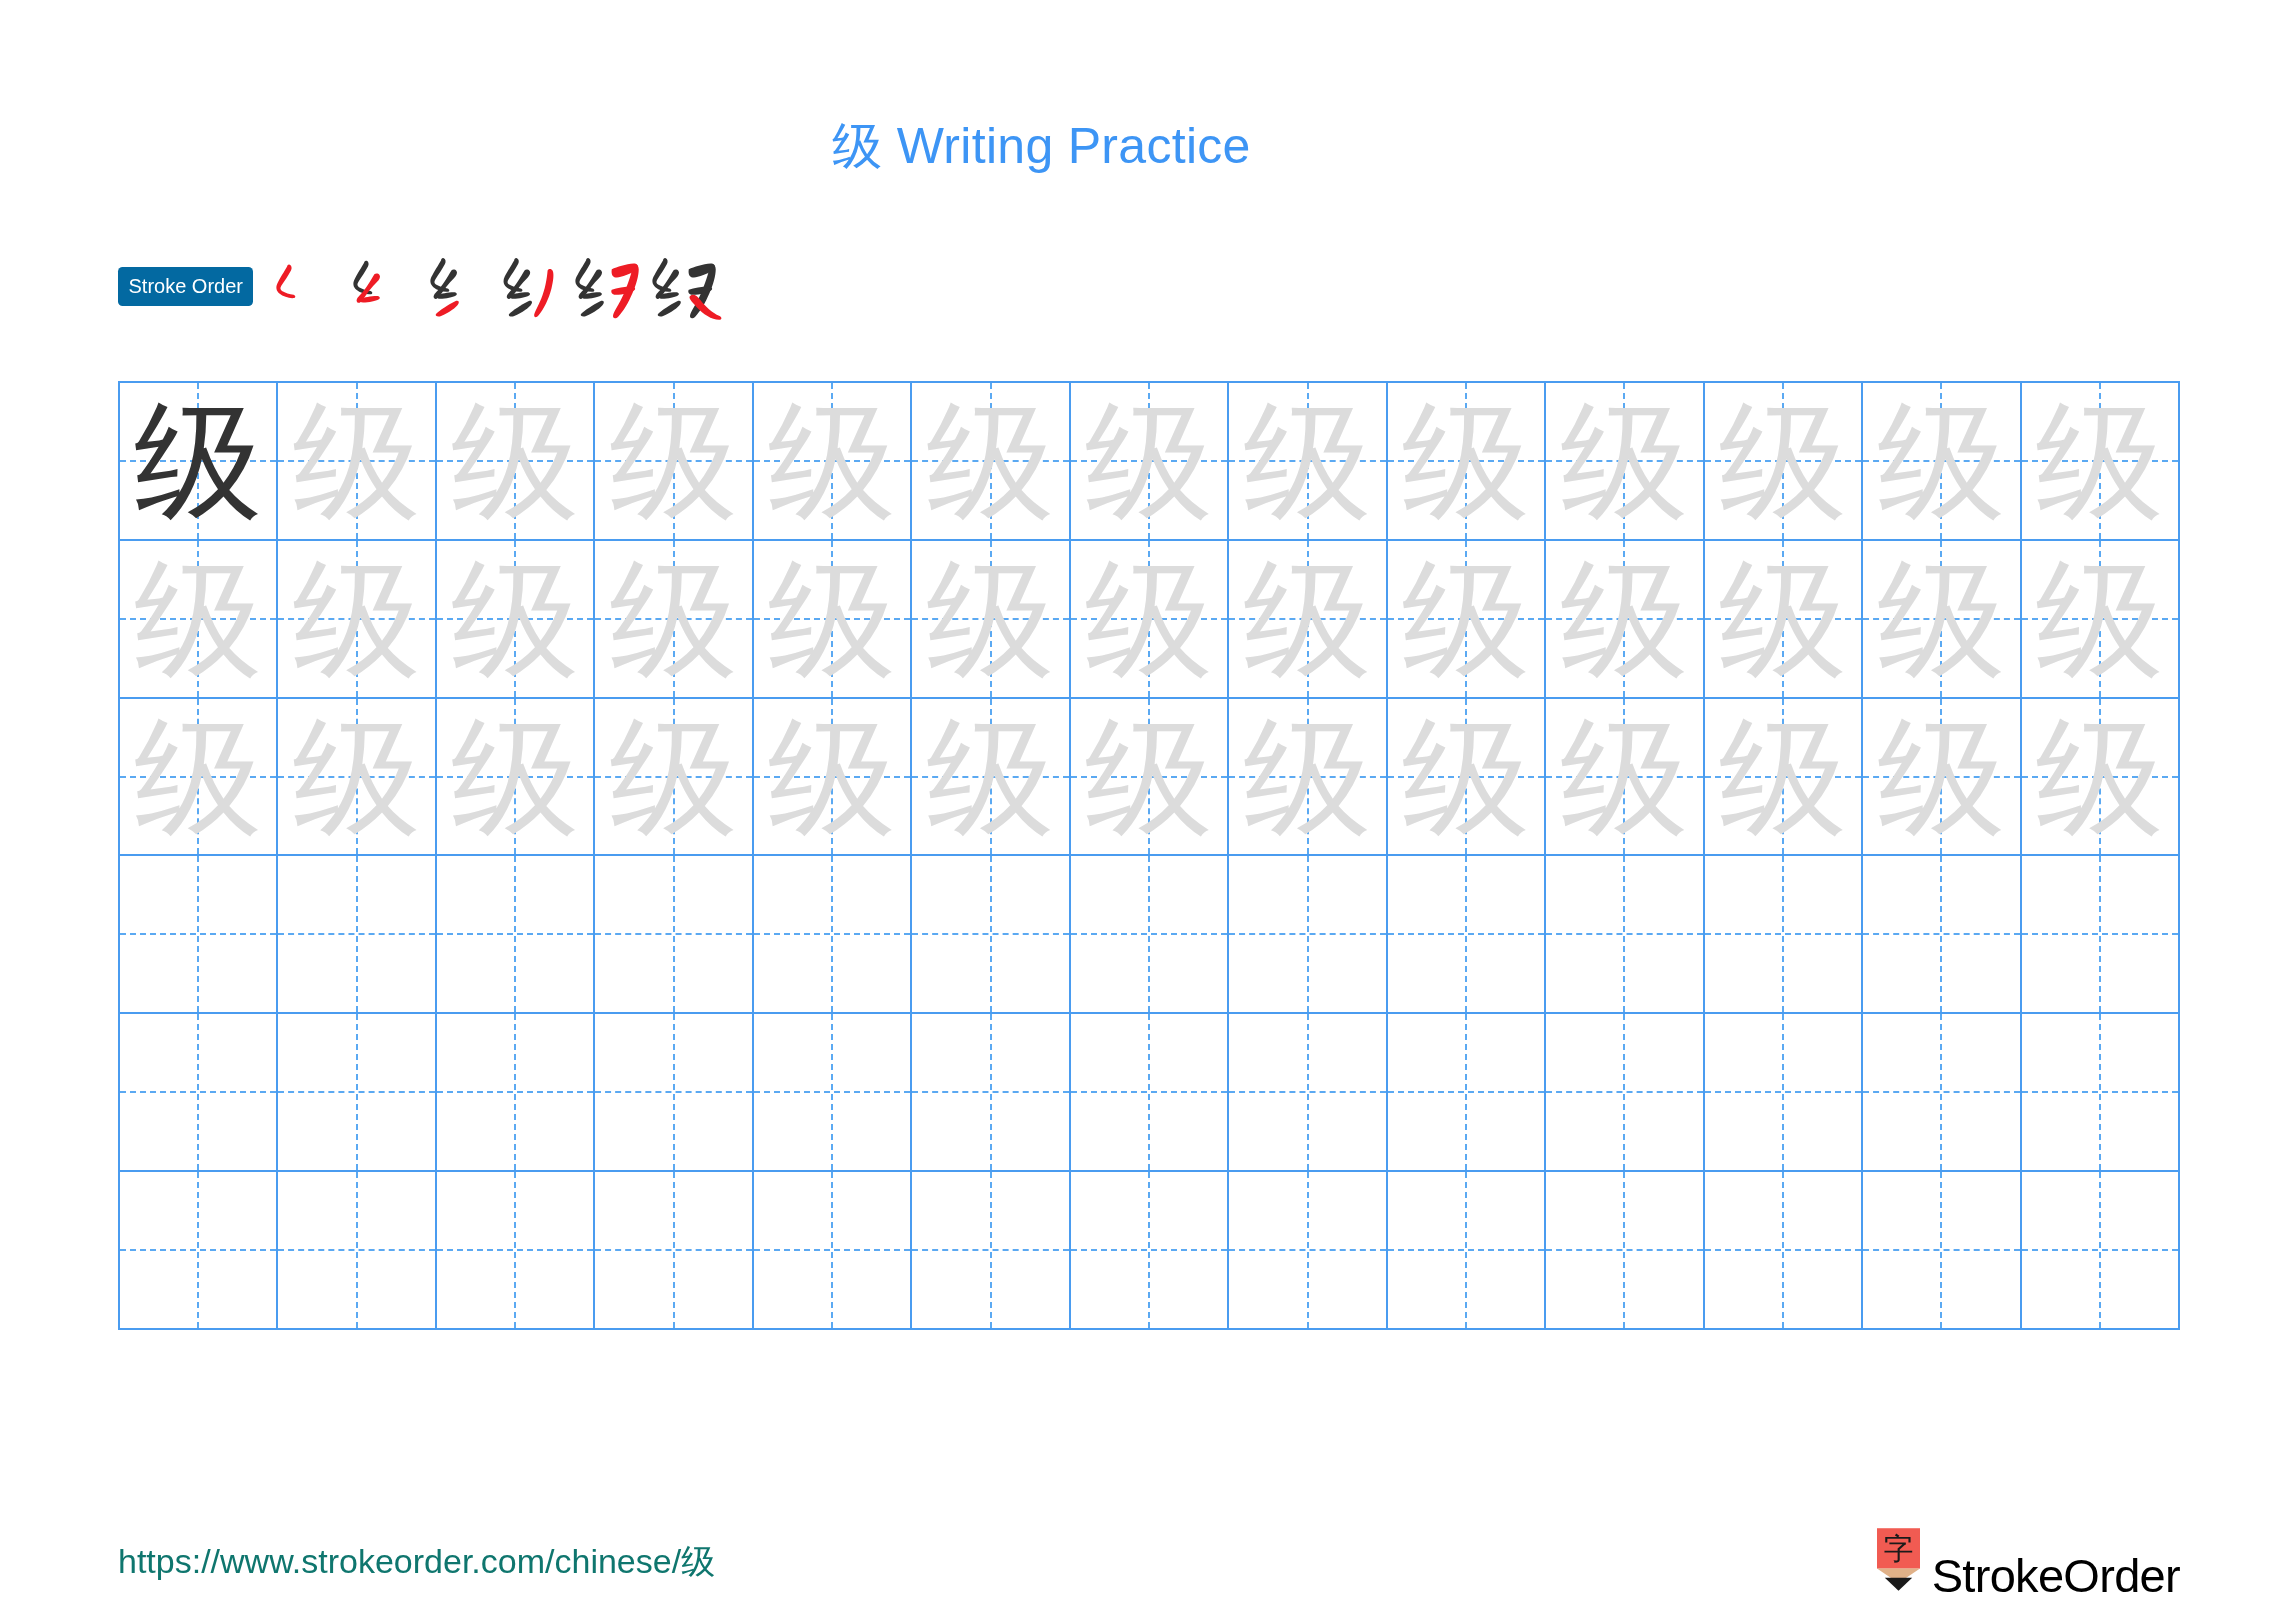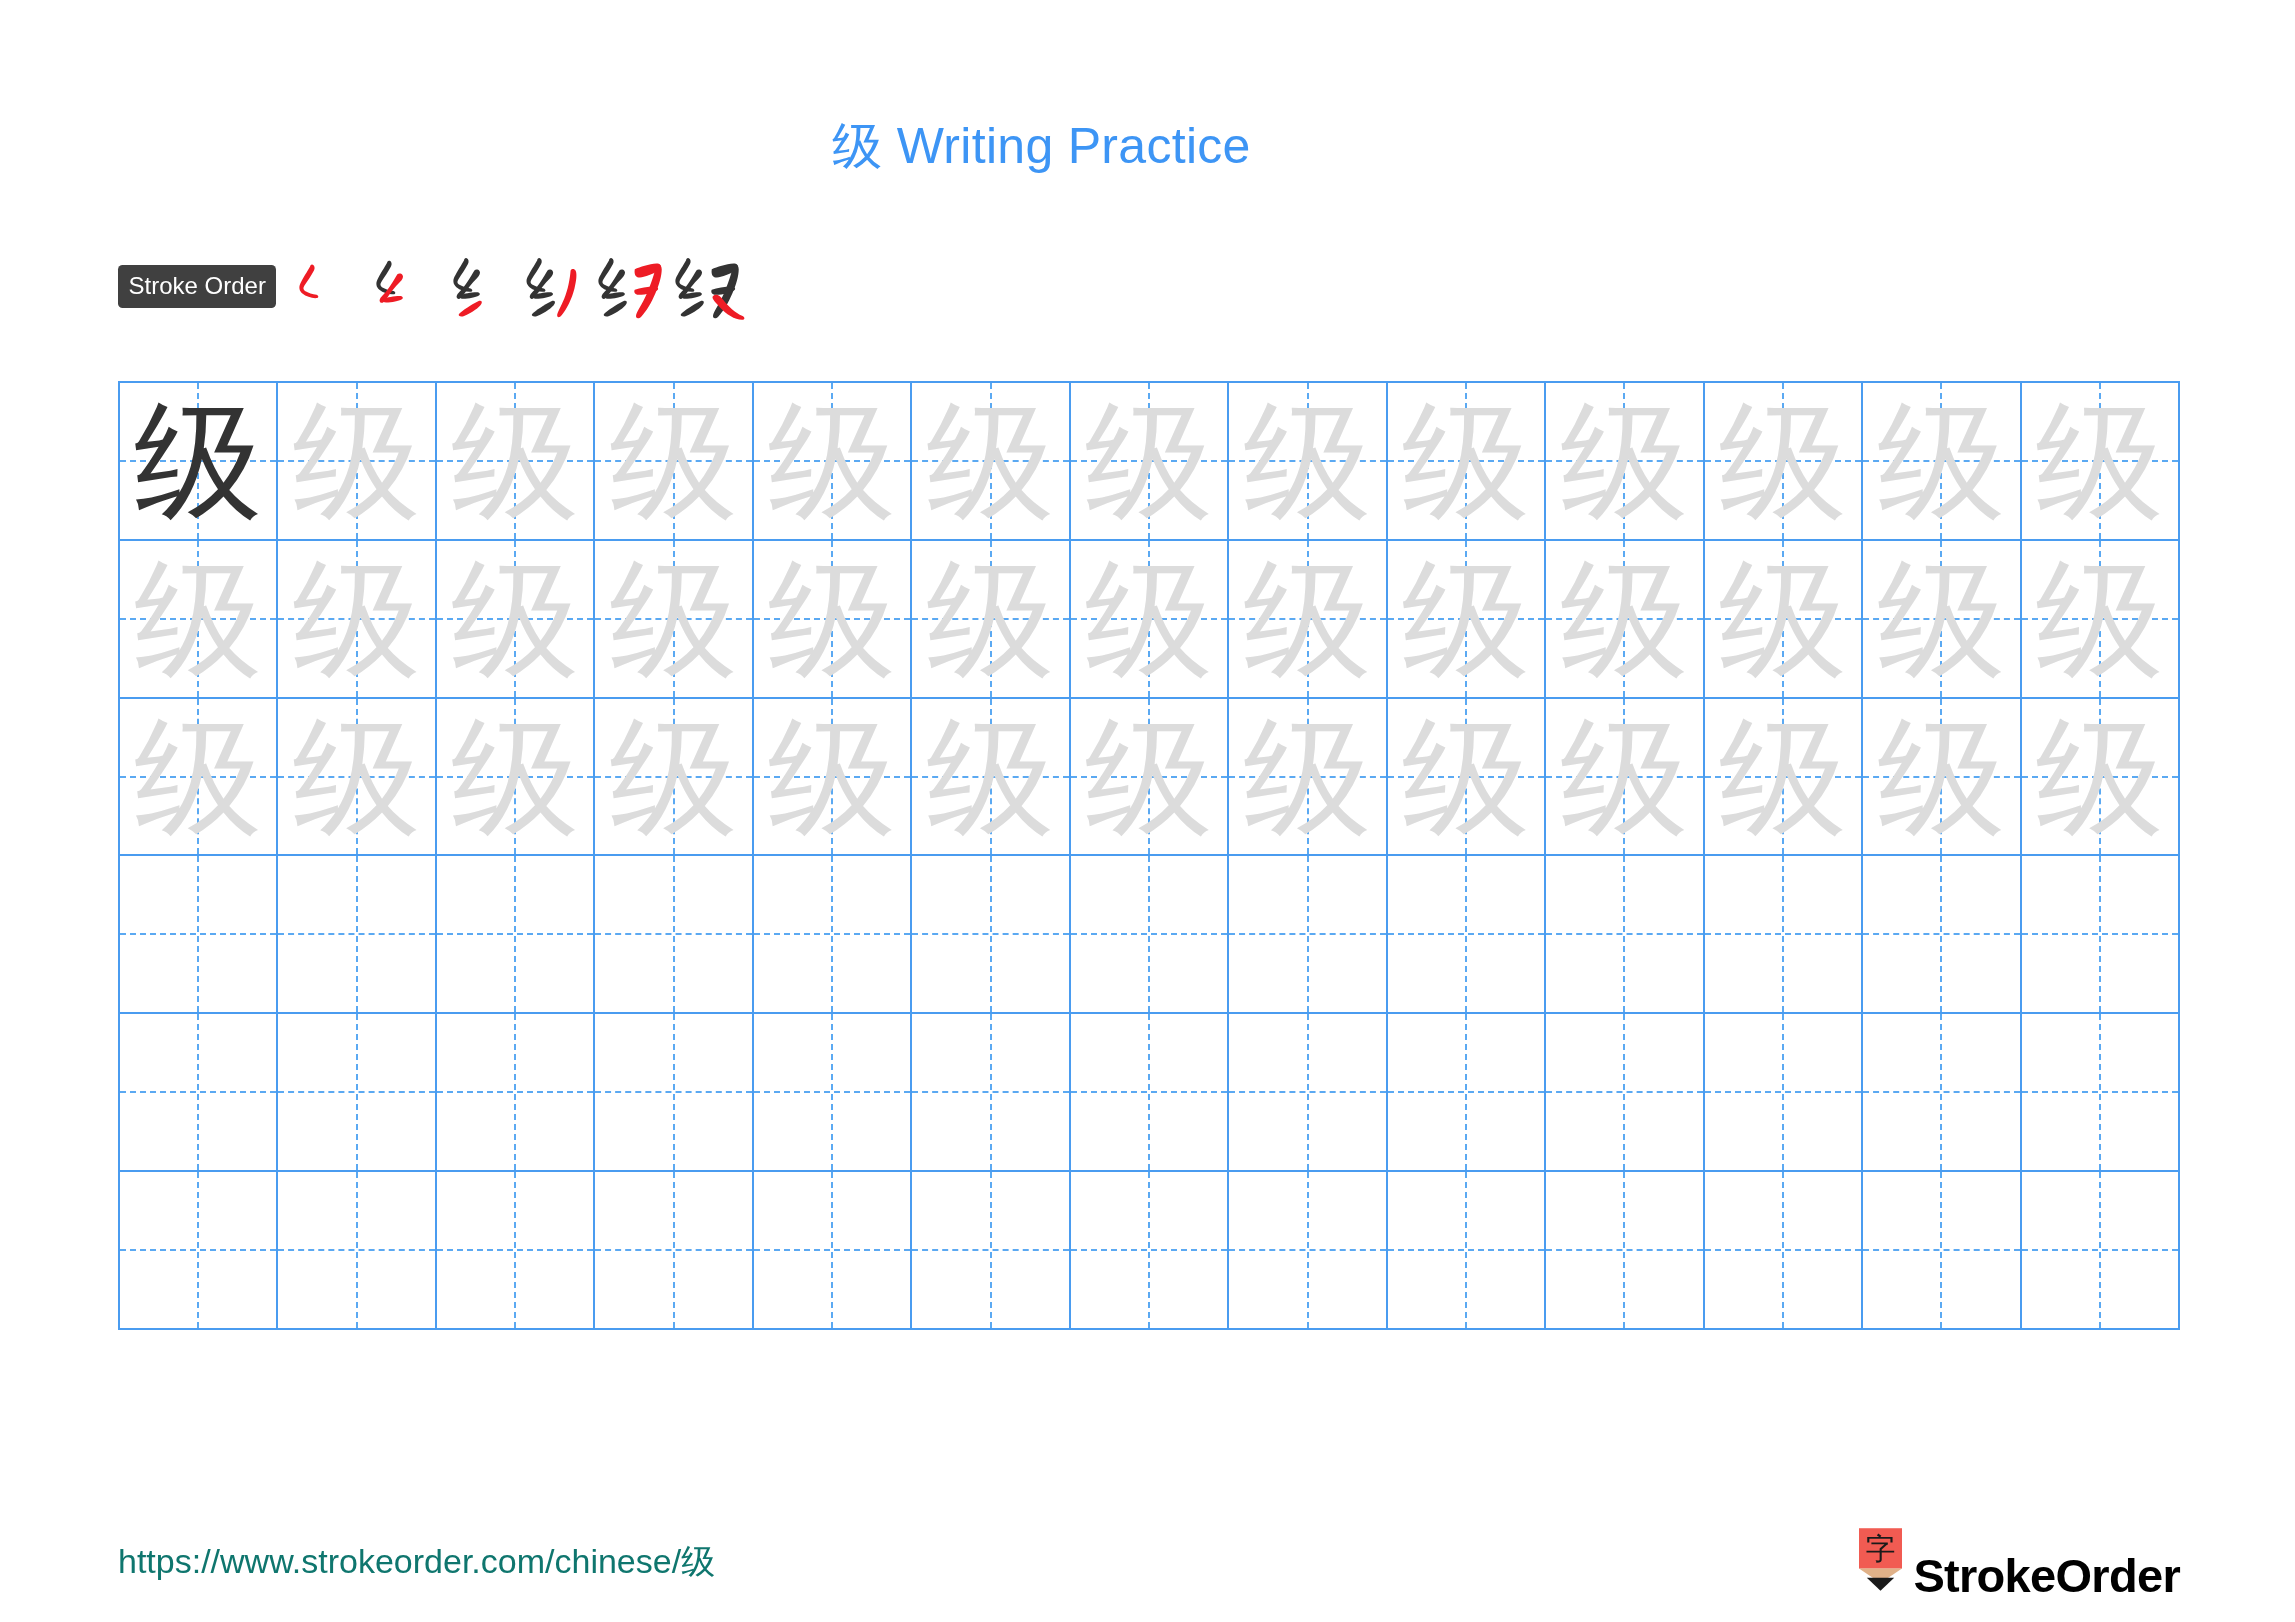--- a/index.html
+++ b/index.html
@@ -35,23 +35,23 @@
   
   #stroke-order-section {
     position: absolute;
     top: 251px;
     left: 118px;
     height: 71px;
     display: flex;
     align-items: center;
   }
   #stroke-order-badge {
-    background: #404040;
+    background: #0369a1;
     color: #ffffff;
-    font-size: 24px;
+    font-size: 20px;
     line-height: 1;
     padding: 8.5px 10.5px 10.5px 10.5px;
     border-radius: 4.6px;
     white-space: nowrap;
   }
   #stroke-order-steps {
     display: flex;
     align-items: center;
     margin-left: 10.5px;
   }
@@ -154,21 +154,21 @@
   }
   #logo-mark {
     position: relative;
     width: 43px;
     height: 63px;
     margin-right: 11.8px;
     flex: none;
   }
   #logo-wordmark {
     font-size: 47px;
-    font-weight: bold;
+    font-weight: normal;
     color: #000000;
     letter-spacing: -0.7px;
     line-height: 1;
     white-space: nowrap;
     margin-top: 32px;
   }
 </style>
 </head>
 <body>
 

